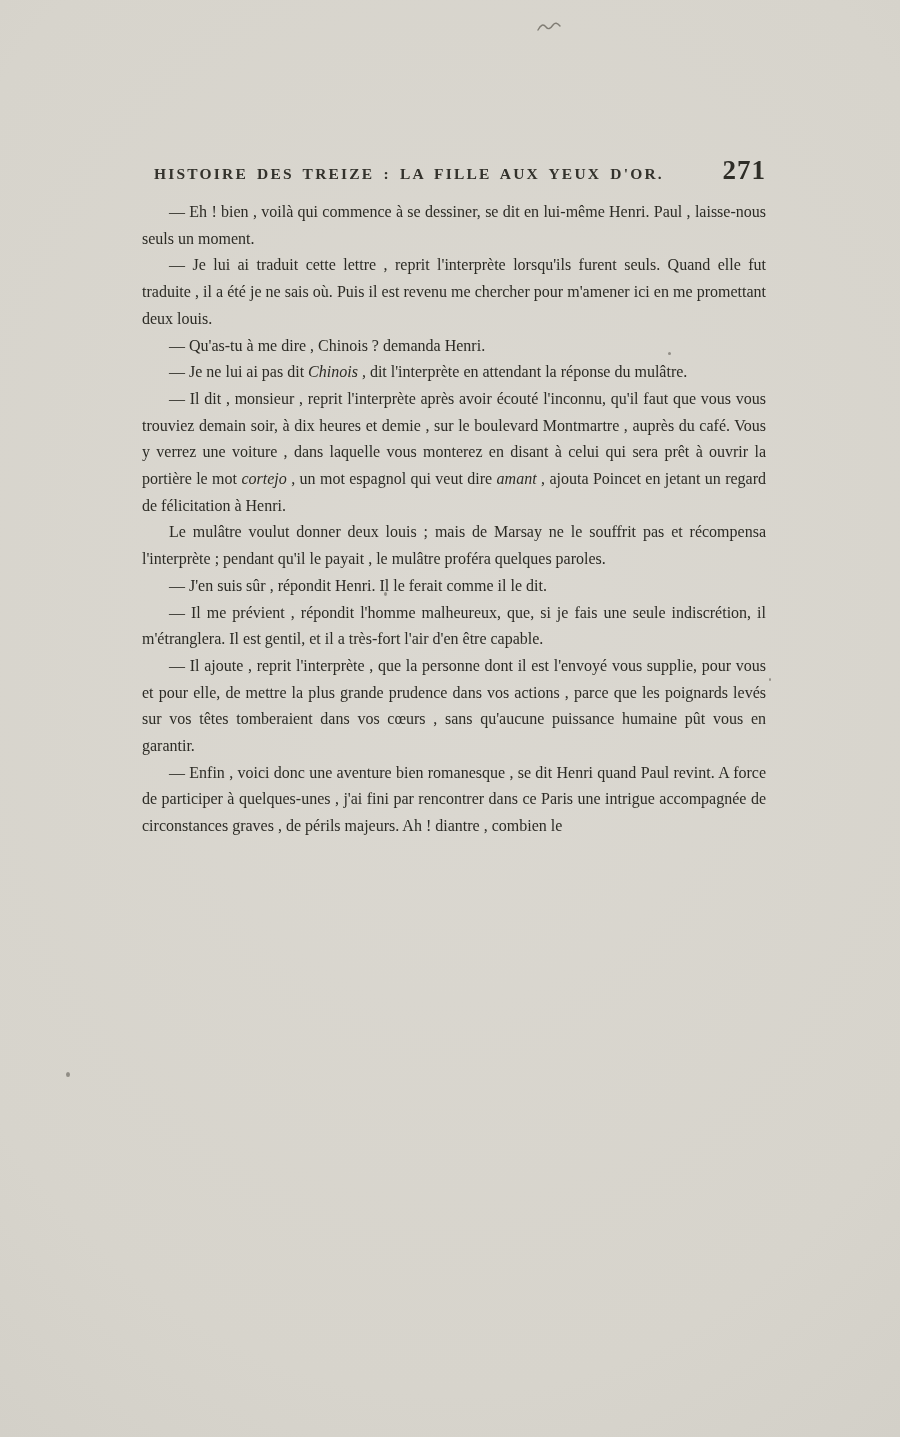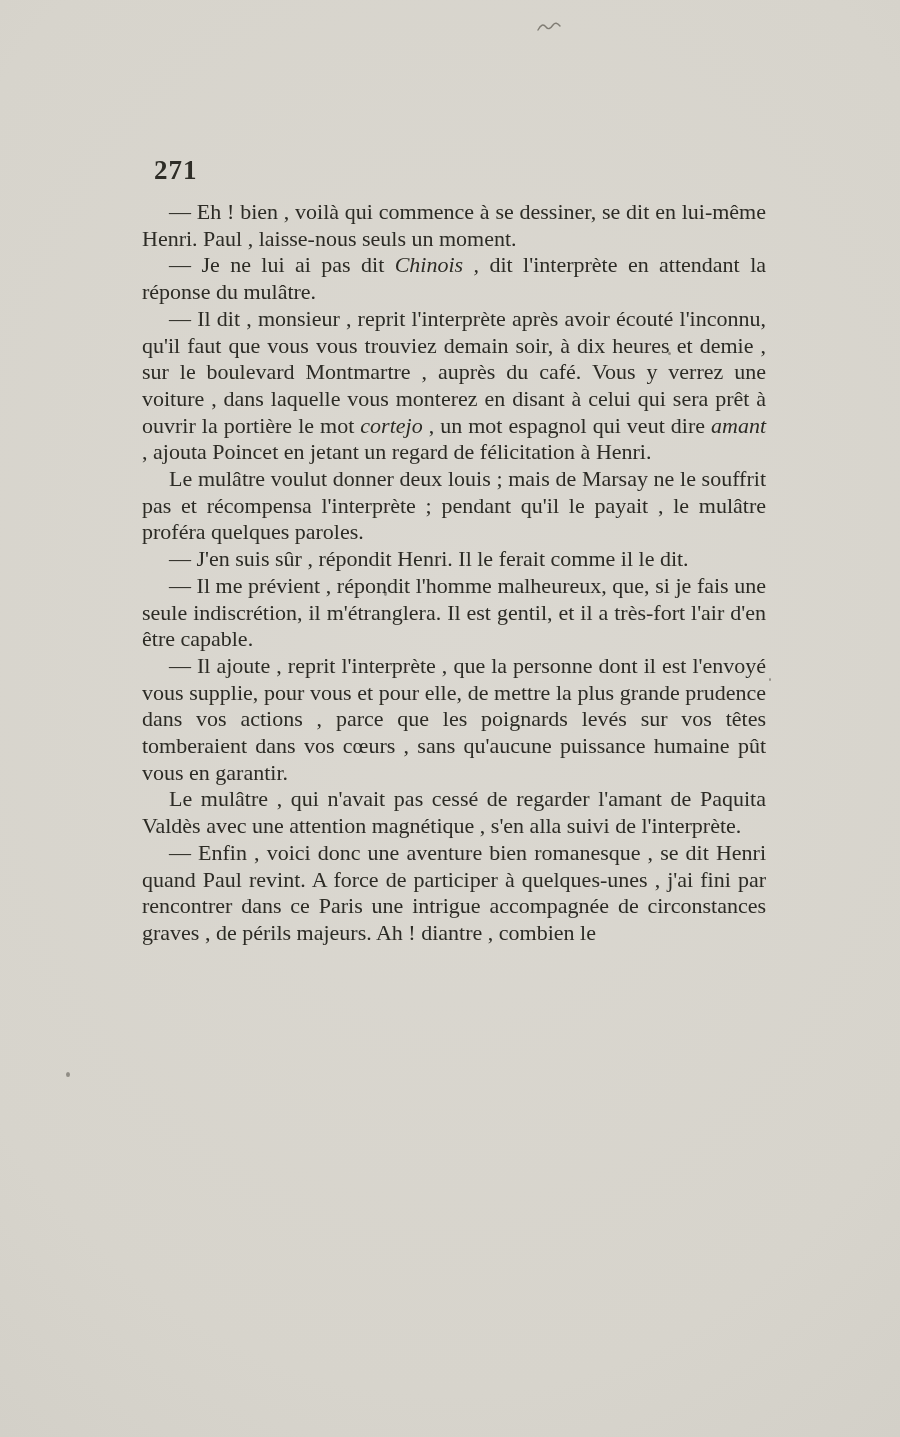--- a/index.html
+++ b/index.html
@@ -38,21 +38,21 @@
     color: #33322c;
   }
   .running-folio {
     font-size: 27px;
     font-weight: bold;
     letter-spacing: 1px;
     color: #2e2d27;
   }
   .text-block p.para {
     margin: 0;
-    font-size: 22px;
+    font-size: 16px;
     line-height: 26.7px;
     text-align: justify;
     text-indent: 27px;
     color: #2c2b25;
   }
   .text-block .italic {
     font-style: italic;
   }
   .speck {
     position: absolute;
@@ -79,29 +79,31 @@
   </svg>
 
   <div class="speck" style="left:668px; top:352px; width:3px; height:3px;"></div>
   <div class="speck" style="left:384px; top:592px; width:3px; height:4px;"></div>
   <div class="speck" style="left:66px; top:1072px; width:4px; height:5px;"></div>
   <div class="speck" style="left:769px; top:678px; width:2px; height:3px;"></div>
 
   <div class="content">
 
     <div class="running-head">
+      <span class="running-title">HISTOIRE DES TREIZE : LA FILLE AUX YEUX D'OR.</span>
       <span class="running-folio">271</span>
     </div>
 
     <div class="text-block">
         <p class="para"><span>— Eh ! bien , voilà qui commence à se dessiner, se dit en lui-même Henri. Paul , laisse-nous seuls un moment.</span></p>
+        <p class="para"><span>— Je lui ai traduit cette lettre , reprit l'interprète lorsqu'ils furent seuls. Quand elle fut traduite , il a été je ne sais où. Puis il est revenu me chercher pour m'amener ici en me promettant deux louis.</span></p>
+        <p class="para"><span>— Qu'as-tu à me dire , Chinois ? demanda Henri.</span></p>
         <p class="para"><span>— Je ne lui ai pas dit </span><span class="italic">Chinois ,</span><span> dit l'interprète en attendant la réponse du mulâtre.</span></p>
         <p class="para"><span>— Il dit , monsieur , reprit l'interprète après avoir écouté l'inconnu, qu'il faut que vous vous trouviez demain soir, à dix heures et demie , sur le boulevard Montmartre , auprès du café. Vous y verrez une voiture , dans laquelle vous monterez en disant à celui qui sera prêt à ouvrir la portière le mot </span><span class="italic">cortejo</span><span> , un mot espagnol qui veut dire </span><span class="italic">amant</span><span> , ajouta Poincet en jetant un regard de félicitation à Henri.</span></p>
         <p class="para"><span>Le mulâtre voulut donner deux louis ; mais de Marsay ne le souffrit pas et récompensa l'interprète ; pendant qu'il le payait , le mulâtre proféra quelques paroles.</span></p>
         <p class="para"><span>— J'en suis sûr , répondit Henri. Il le ferait comme il le dit.</span></p>
         <p class="para"><span>— Il me prévient , répondit l'homme malheureux, que, si je fais une seule indiscrétion, il m'étranglera. Il est gentil, et il a très-fort l'air d'en être capable.</span></p>
         <p class="para"><span>— Il ajoute , reprit l'interprète , que la personne dont il est l'envoyé vous supplie, pour vous et pour elle, de mettre la plus grande prudence dans vos actions , parce que les poignards levés sur vos têtes tomberaient dans vos cœurs , sans qu'aucune puissance humaine pût vous en garantir.</span></p>
-        <p class="para"><span>Le mulâtre , qui n'avait pas cessé de regarder l'amant de Paquita Valdès avec une attention magnétique , s'en alla suivi de l'interprète.</span></p>
         <p class="para"><span>— Enfin , voici donc une aventure bien romanesque , se dit Henri quand Paul revint. A force de participer à quelques-unes , j'ai fini par rencontrer dans ce Paris une intrigue accompagnée de circonstances graves , de périls majeurs. Ah ! diantre , combien le</span></p>
       </div>
 
   </div>
 </div>
 
 </body></html>

